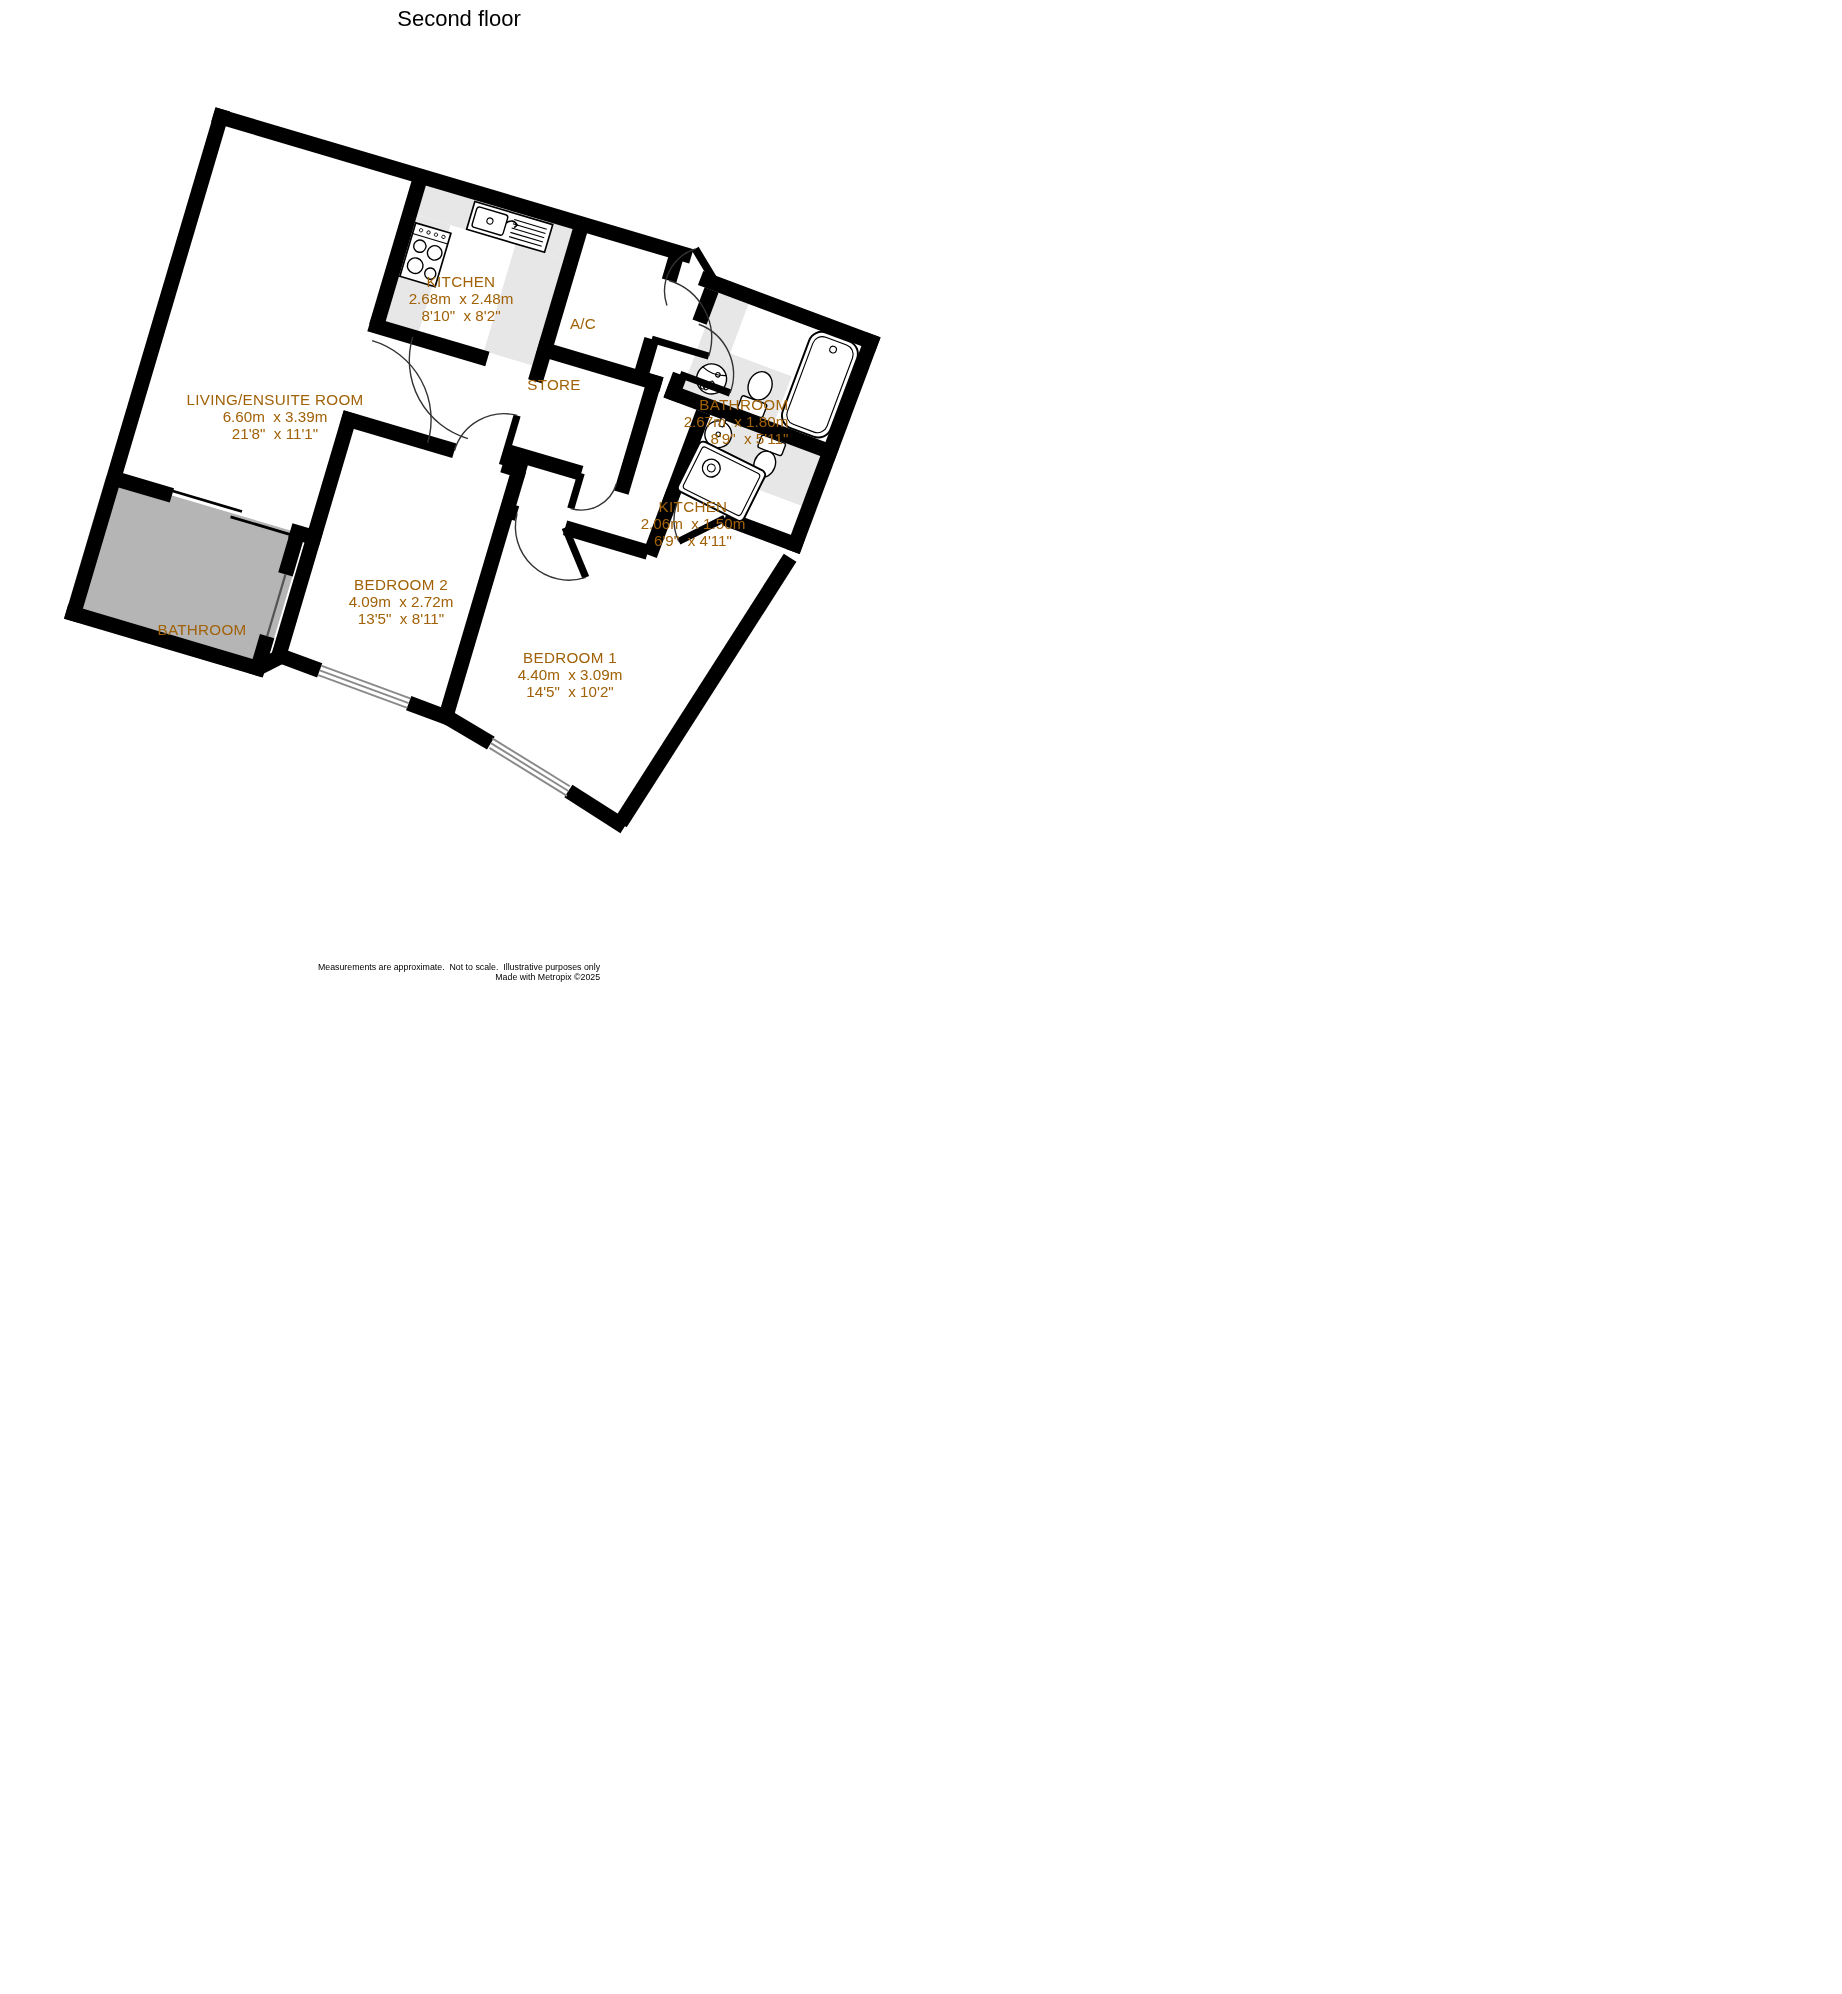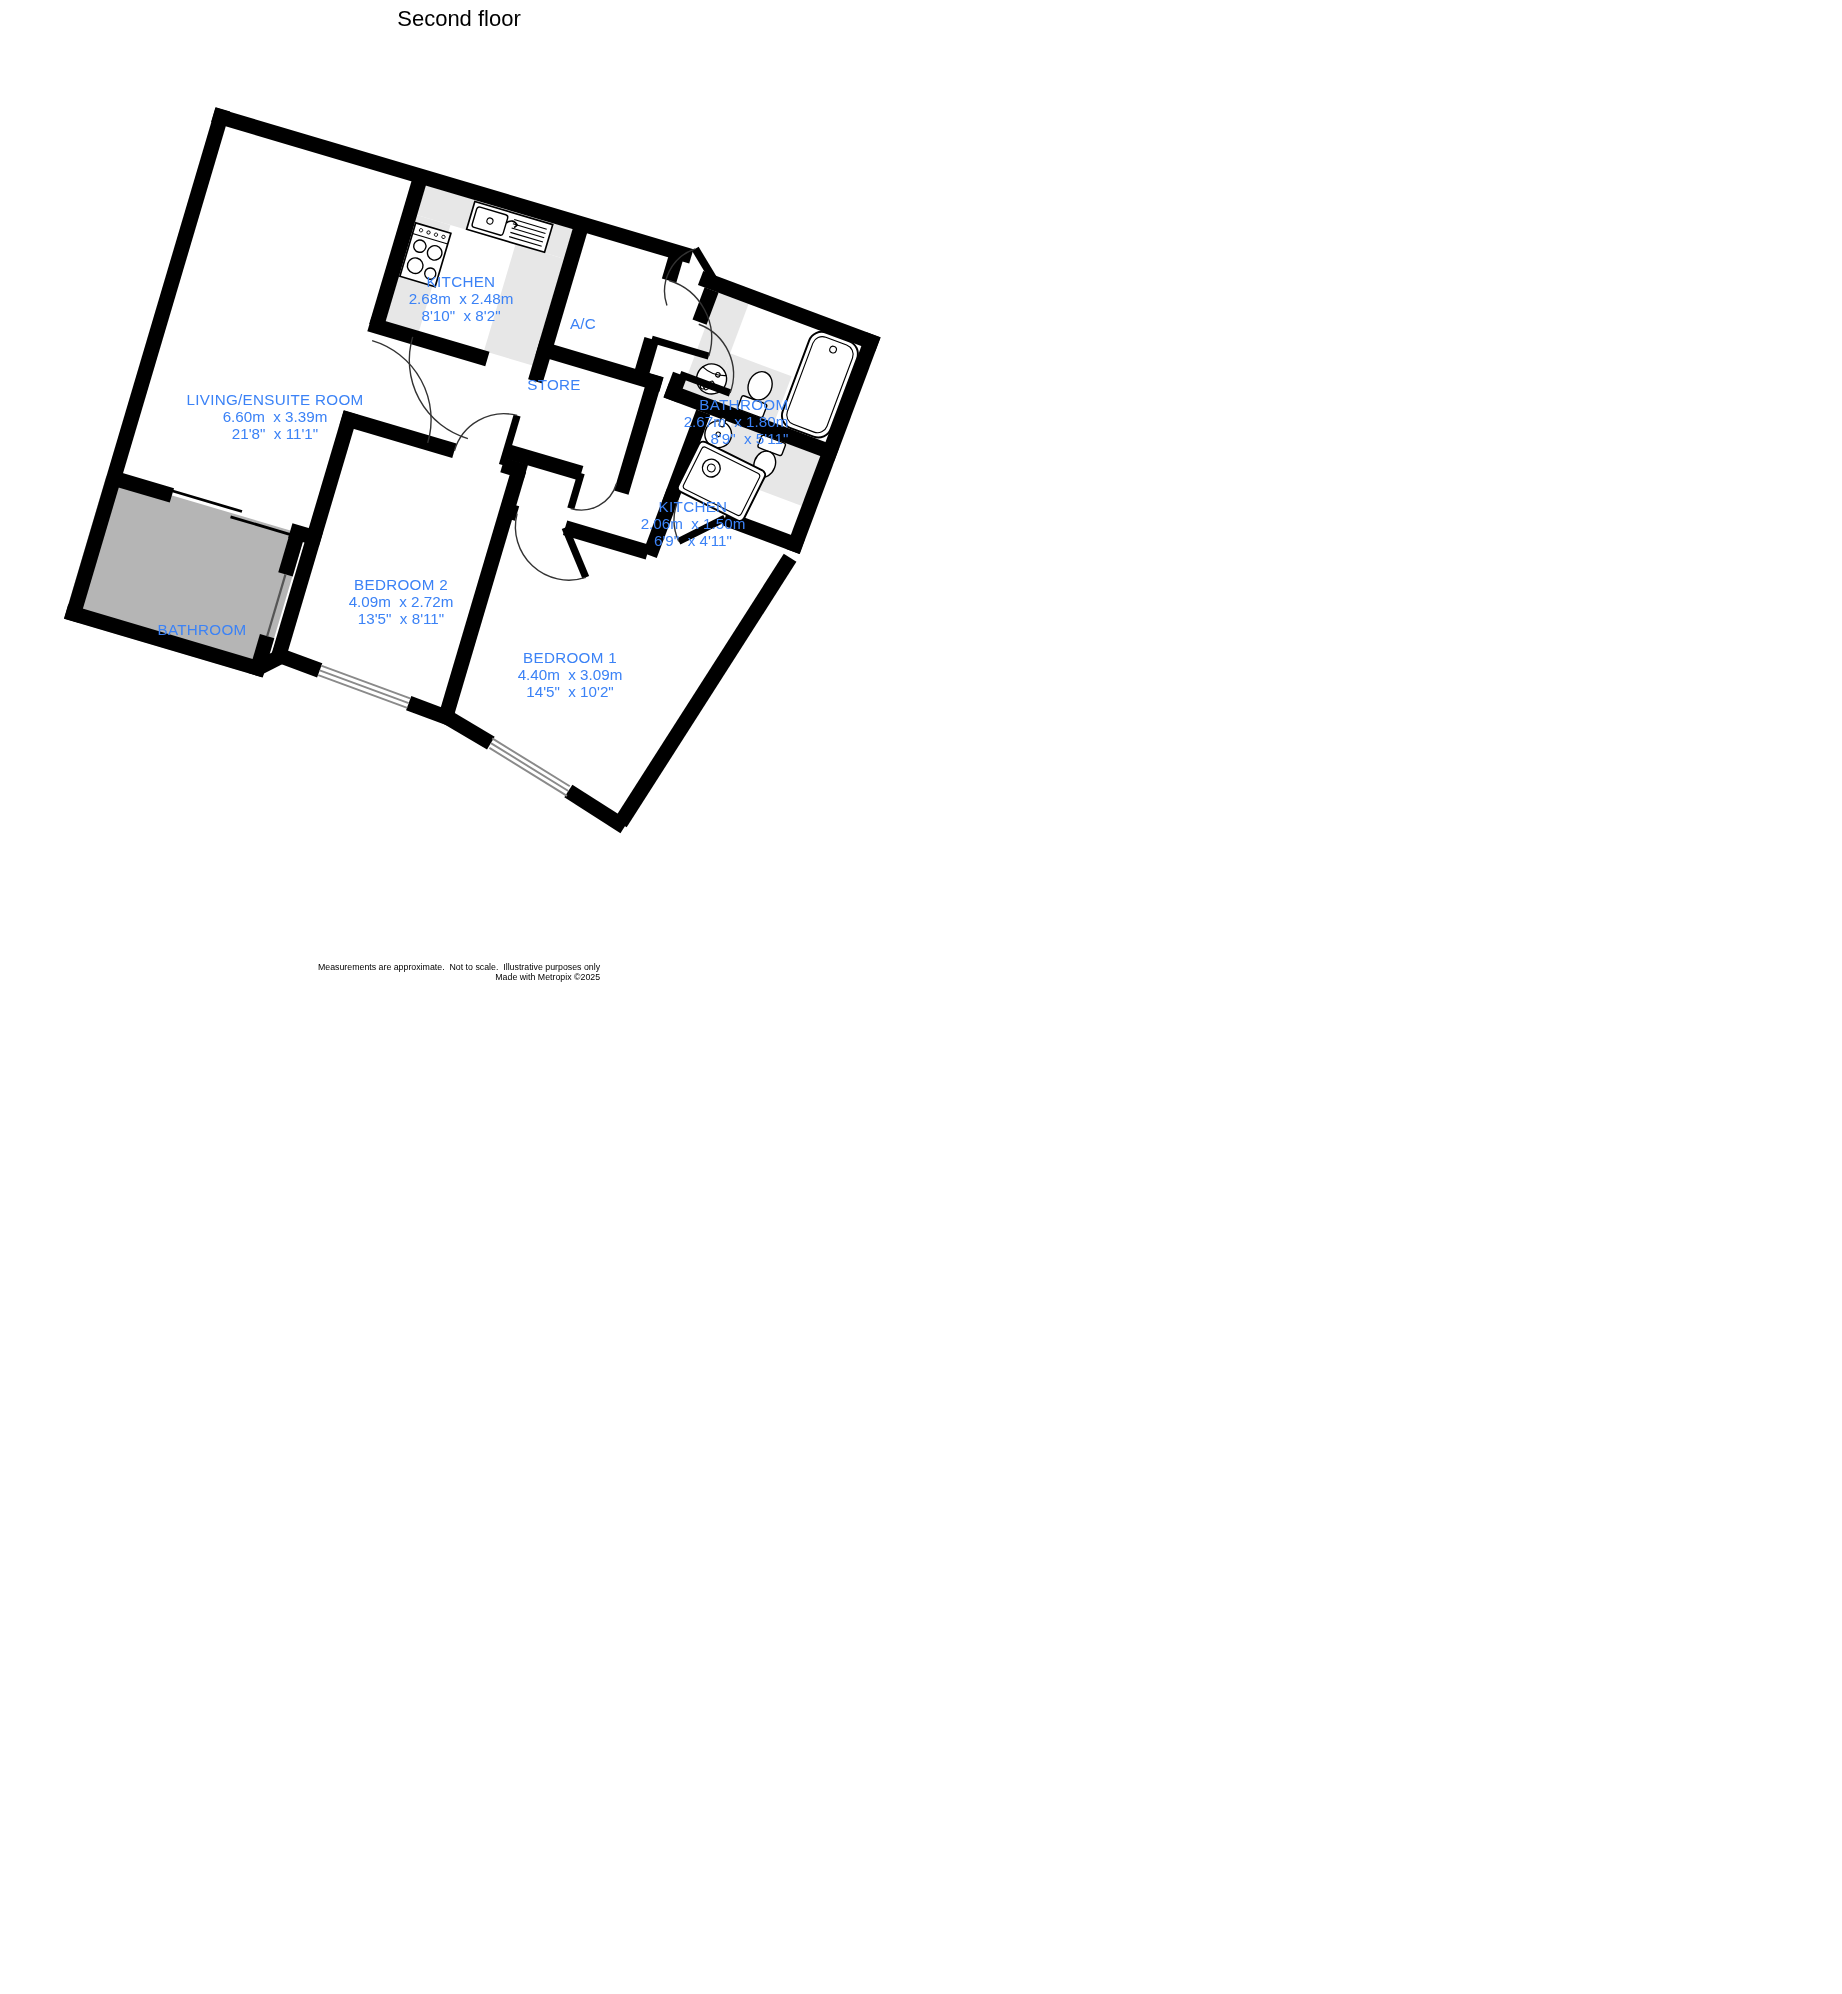--- a/index.html
+++ b/index.html
@@ -1,20 +1,20 @@
 <!DOCTYPE html>
 <html style="font-size:9.4px"><head>
 <meta charset="utf-8">
 <style>
   html,body{margin:0;padding:0;background:#ffffff;}
   body{font-family:"Liberation Sans", sans-serif; color:#000;}
   #canvas{position:relative;width:921px;height:997px;background:#fff;overflow:hidden;}
   #plan-svg{position:absolute;left:0;top:0;}
   .lbl{position:absolute;transform:translate(-50%,-50%);text-align:center;white-space:nowrap;
-       font-size:15.2px;line-height:17px;color:#3b82f6;}
+       font-size:15.2px;line-height:17px;color:#a16207;}
   .lbl .rname{letter-spacing:0.3px;}
   .title{position:absolute;transform:translate(-50%,-50%);font-size:22px;}
   .footer{position:absolute;transform:translate(-50%,-50%);text-align:right;
           font-size:8.8px;line-height:10px;}
 </style>
 </head>
 <body>
 
 <div id="canvas">
 

